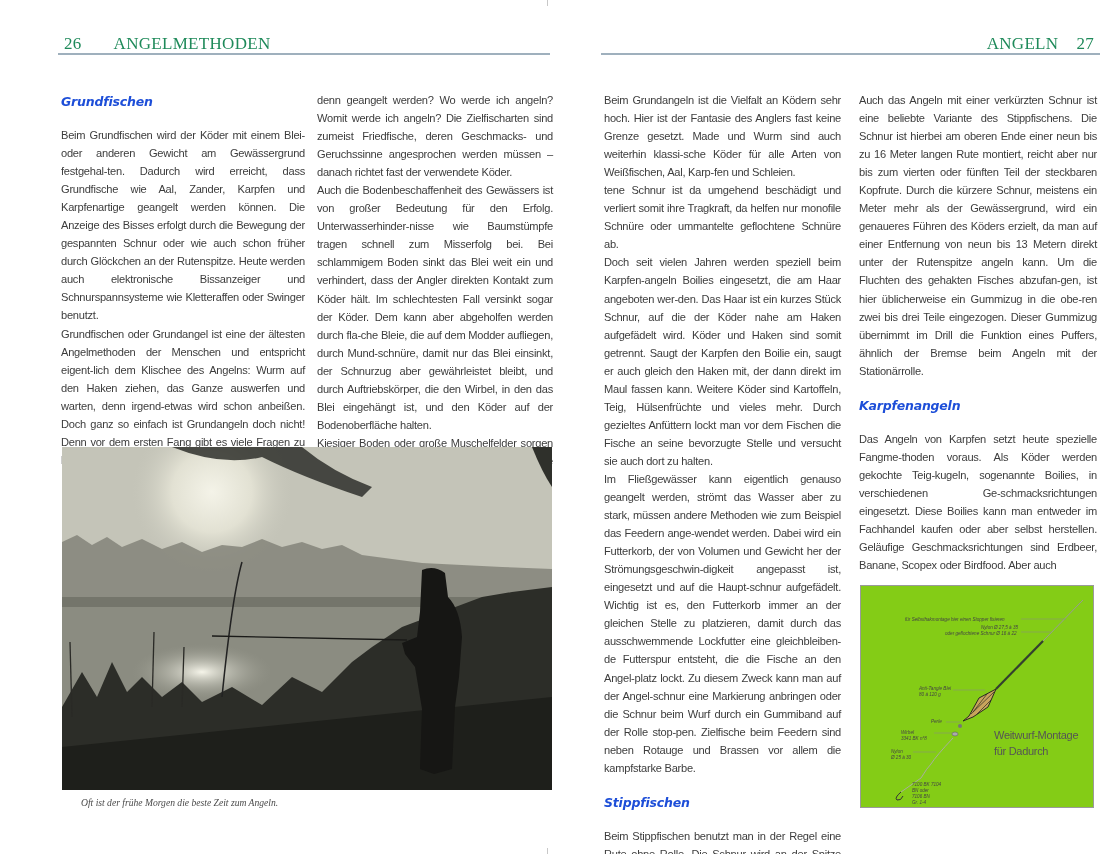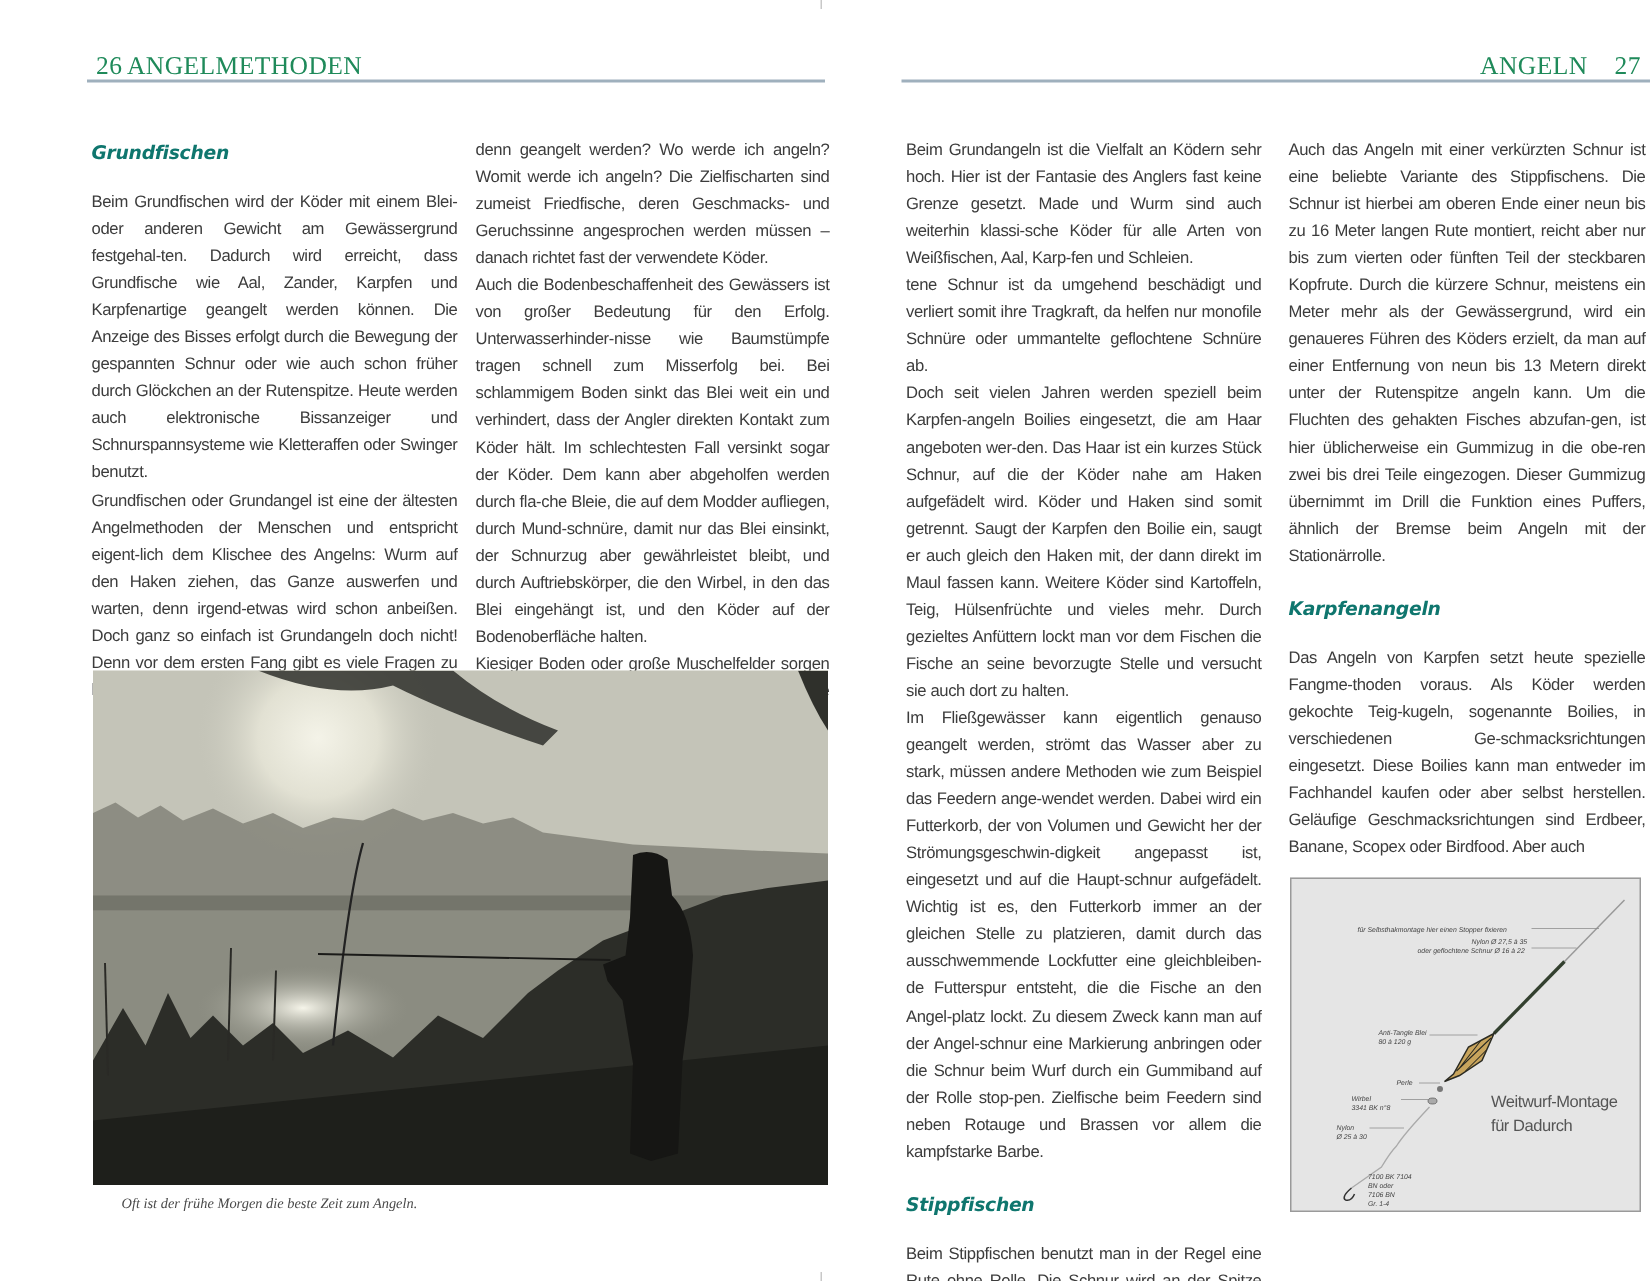--- a/index.html
+++ b/index.html
@@ -11,21 +11,21 @@
   .page-right { left: 550px; width: 550px; }
 
   .running-head {
     position: absolute; top: 34px;
     font-family: "Liberation Serif", serif;
     font-size: 17px; letter-spacing: 0.3px;
     color: #1f8a5a;
   }
   .page-left .running-head { left: 64px; }
   .page-right .running-head { right: 6px; text-align: left; }
-  .running-head .num { margin-right: 3px; }
+  .running-head .num { margin-right: 32px; }
   .page-right .running-head .num { margin-right: 0; margin-left: 18px; }
 
   .head-rule {
     position: absolute; top: 53px; height: 2px; background: #9fb0bd;
   }
   .page-left .head-rule { left: 58px; width: 492px; }
   .page-right .head-rule { left: 51px; width: 547px; }
 
   .gutter-tick { position: absolute; left: 547px; width: 1px; height: 6px; background: #c8c8c8; }
 
@@ -33,21 +33,21 @@
     position: absolute;
     font-size: 11.1px; line-height: 18.05px;
     color: #3c3c3c;
     text-align: justify;
     letter-spacing: -0.25px;
   }
   .col p { margin: 0; }
   .col h2 {
     font-family: "DejaVu Sans", sans-serif;
     font-style: italic; font-weight: bold;
-    font-size: 12.5px; color: #0f766e;
+    font-size: 12.5px; color: #1d4ed8;
     letter-spacing: -0.2px;
     line-height: 18px;
   }
   .sp-after-h { height: 15px; }
   .sp-before-h { height: 17px; }
 
   .c1 { left: 61px; top: 93px; width: 244px; }
   .c2 { left: 317px; top: 91px; width: 236px; }
   .c3 { left: 604px; top: 91px; width: 237px; }
   .c4 { left: 859px; top: 91px; width: 238px; }
@@ -62,21 +62,21 @@
 
   .caption {
     position: absolute; left: 62px; top: 797px;
     font-family: "Liberation Serif", serif; font-style: italic;
     font-size: 9.6px; color: #4a4a4a; margin-left: 19px;
   }
 
   
   .diagram {
     position: absolute; left: 860px; top: 585px; width: 234px; height: 223px;
-    border: 1.5px solid #9a9a9a; background: #e5e5e5;
+    border: 1.5px solid #9a9a9a; background: #84cc16;
   }
   .diagram .lbl {
     position: absolute; font-style: italic; font-size: 4.6px; color: #444; white-space: nowrap; line-height: 5.6px;
   }
   .diagram .title {
     position: absolute; left: 133px; top: 141px;
     font-size: 11px; line-height: 16px; color: #555; letter-spacing: -0.3px;
   }
   .diagram svg { position: absolute; left: 0; top: 0; }
 </style>

